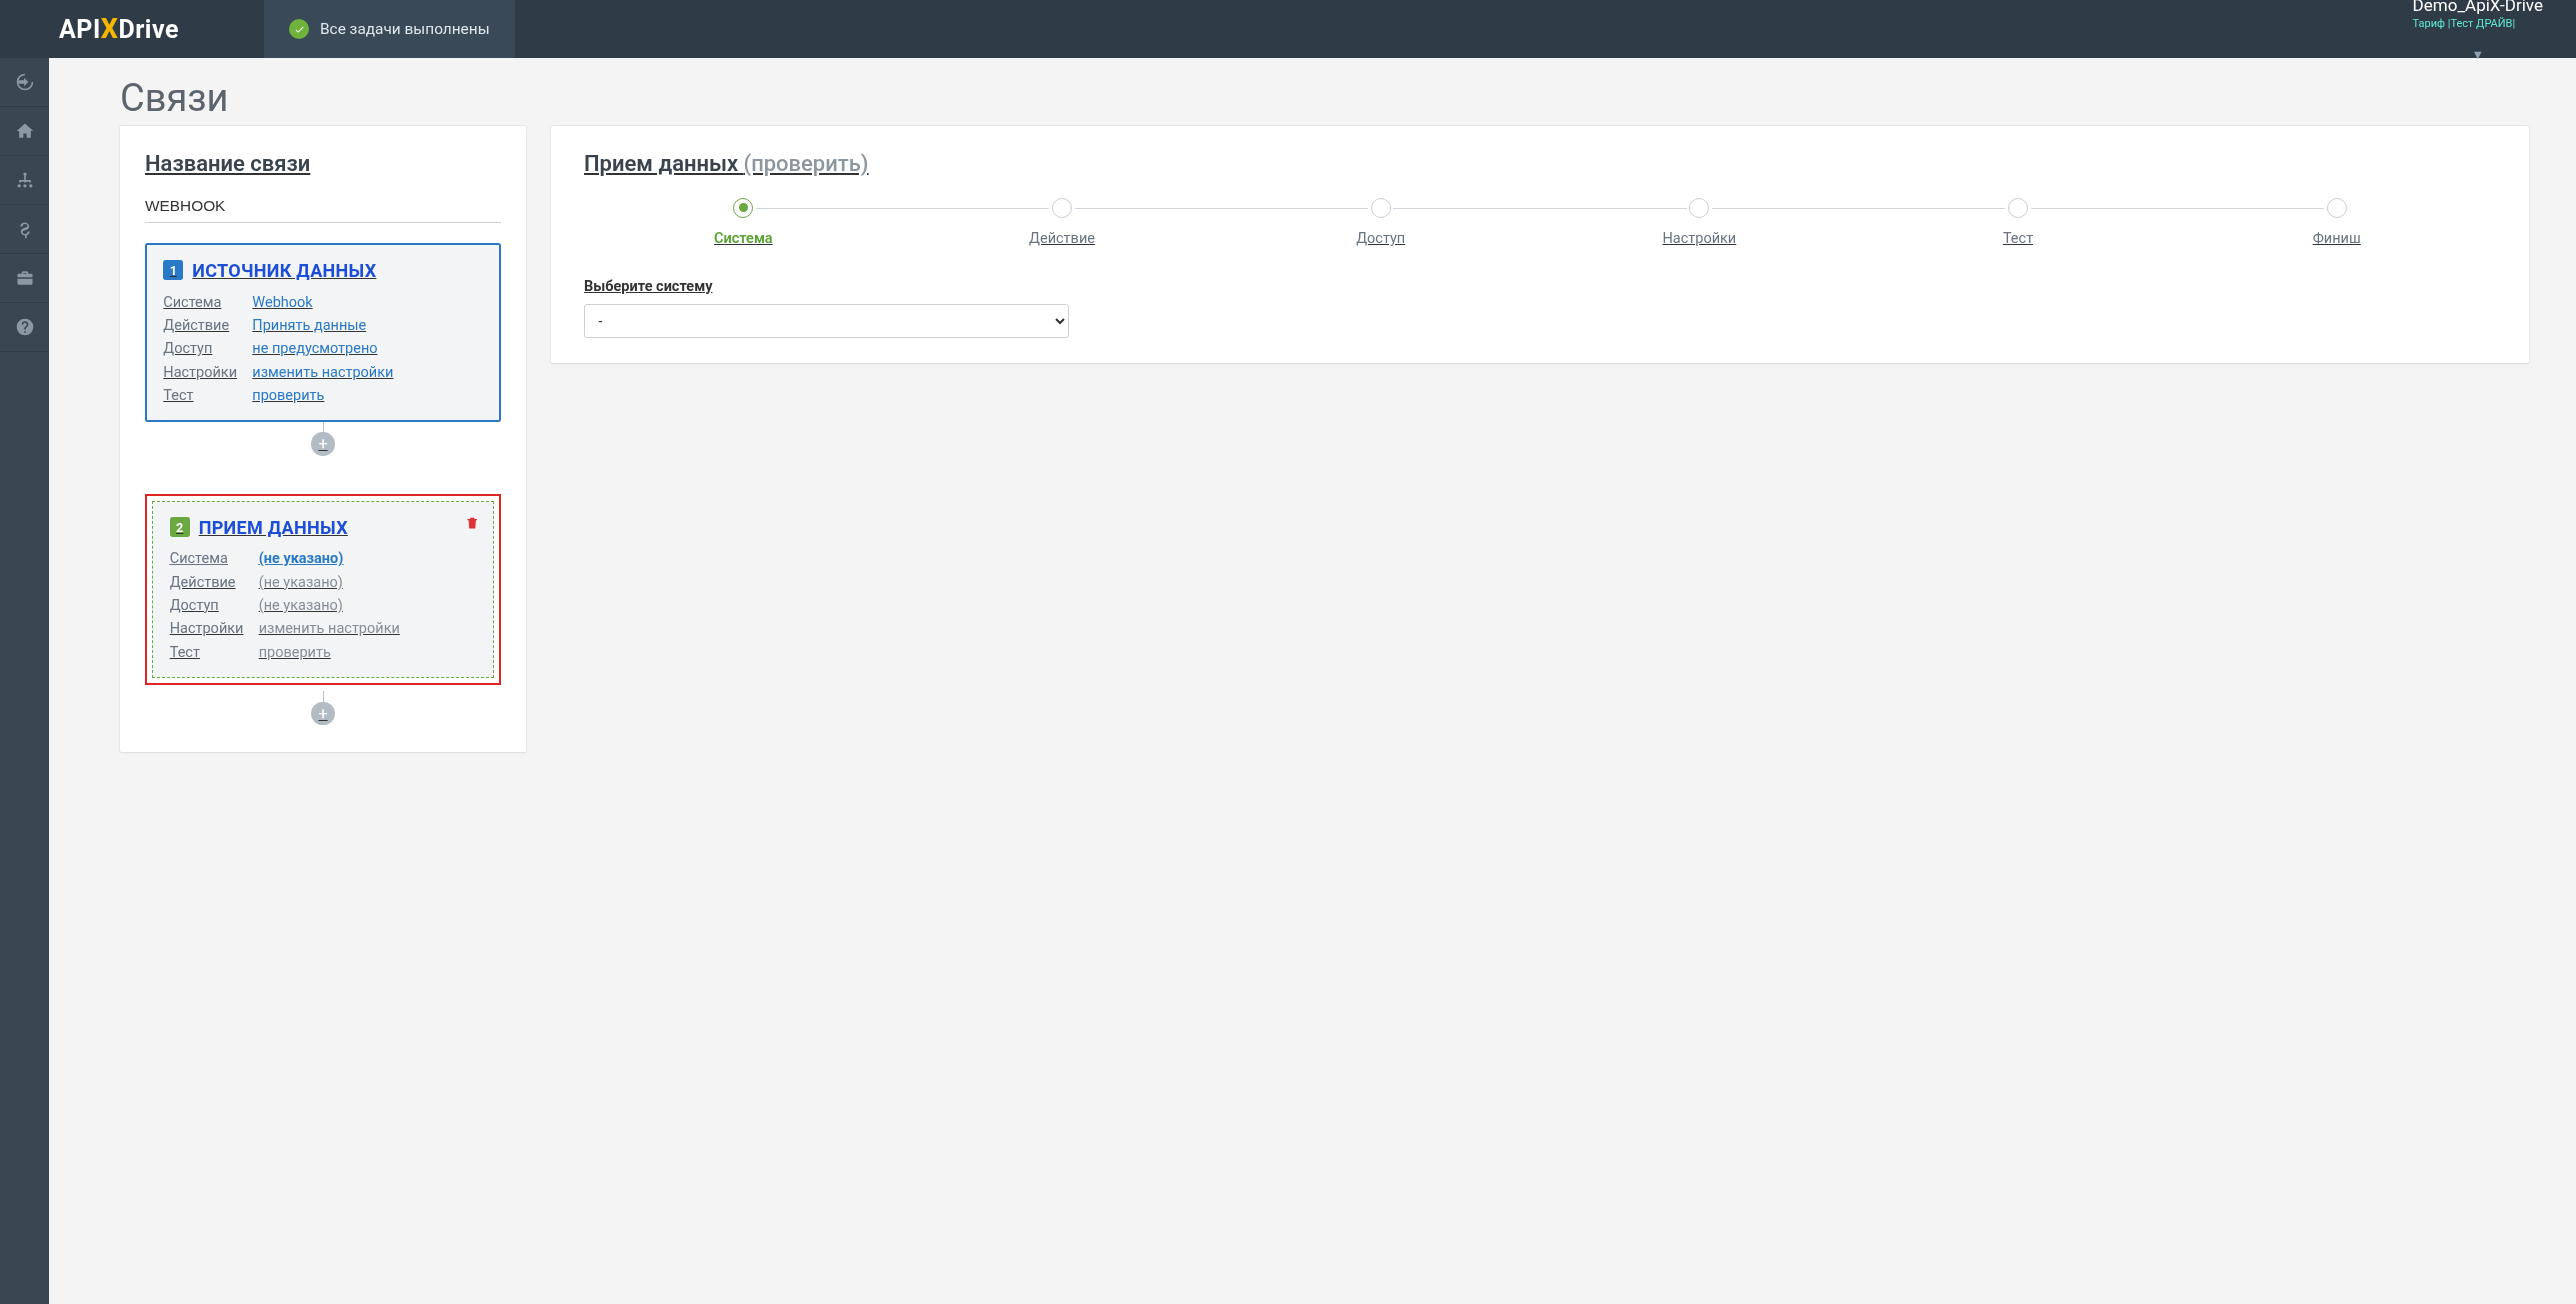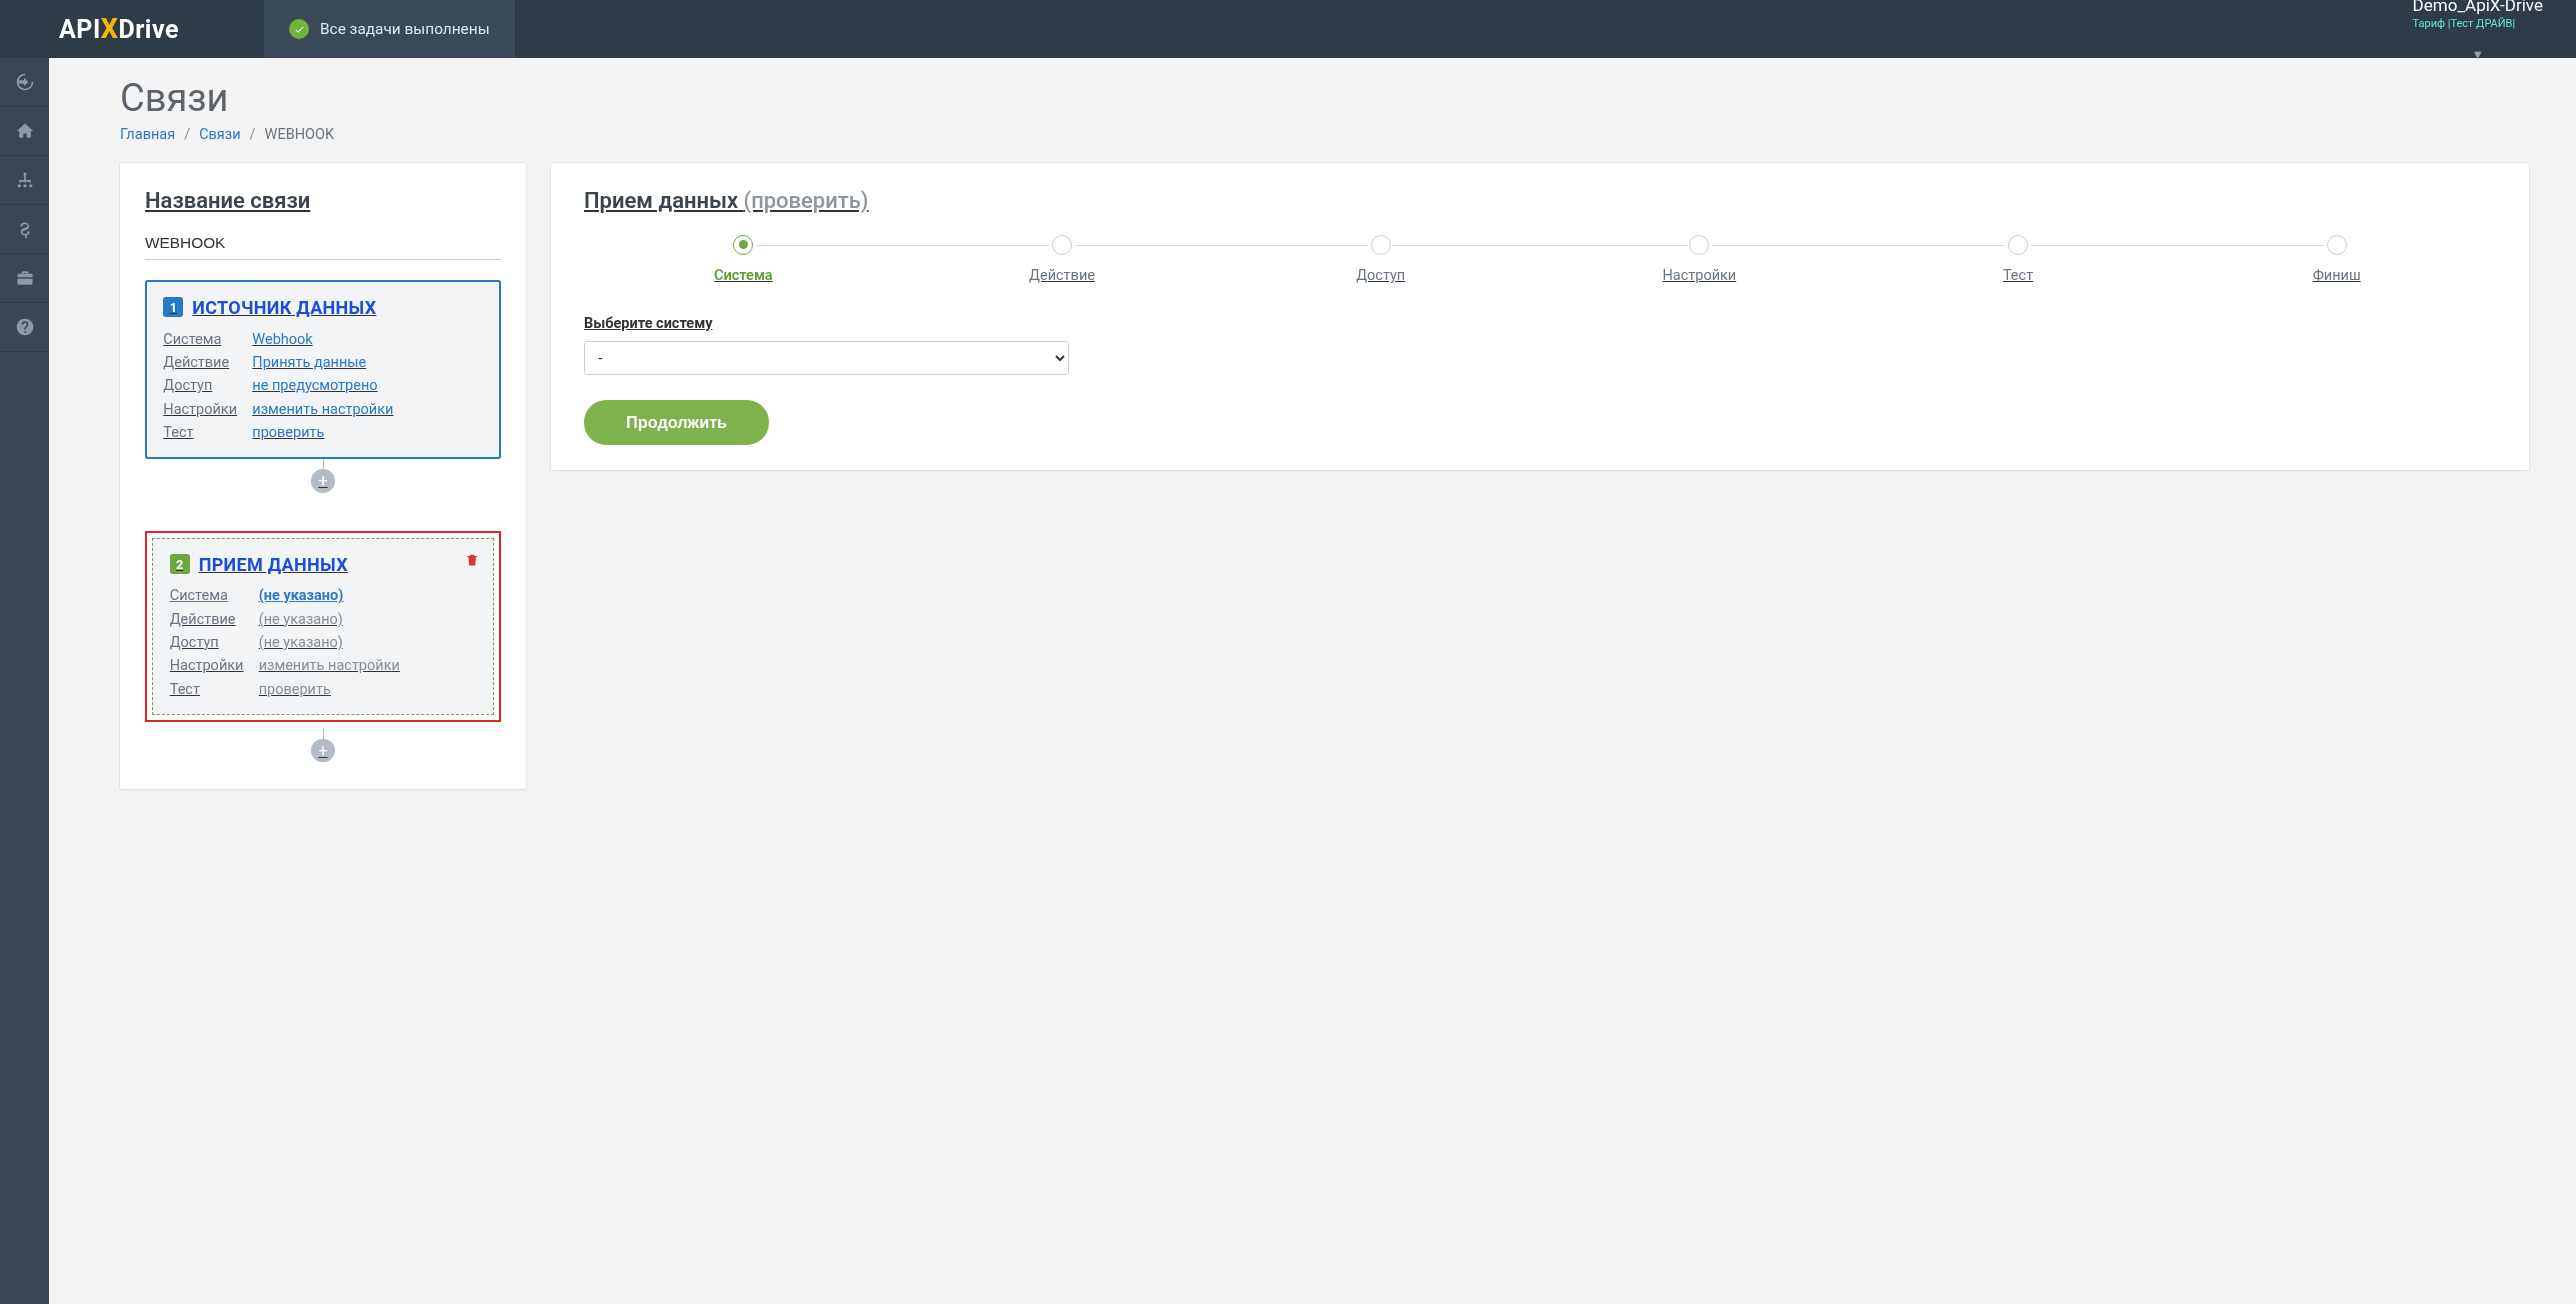--- a/index.html
+++ b/index.html
@@ -137,27 +137,20 @@
     </div>
   <div class="ri">
       <svg viewBox="0 0 24 24">
         <path d="M12 2a10 10 0 1 0 10 10A10 10 0 0 0 12 2zm1 17h-2v-2h2zm2.07-7.75-.9.92A3.4 3.4 0 0 0 13 15h-2v-.5a4 4 0 0 1 1.17-2.83l1.24-1.26A2 2 0 0 0 12 7a2 2 0 0 0-2 2H8a4 4 0 0 1 8 0 3.18 3.18 0 0 1-.93 2.25z"></path>
       </svg>
     </div>
 </div>
 
 <div class="main">
   <h1 class="page-title">Связи</h1>
-  <div class="breadcrumb">
-    <a href="#">Главная</a>
-    <span class="sep">/</span>
-    <a href="#">Связи</a>
-    <span class="sep">/</span>
-    <span>WEBHOOK</span>
-  </div>
 
   <div class="cols">
 
     <div class="card card-left">
       <div class="section-title">Название связи</div>
       <input class="name-input" value="WEBHOOK" style="">
 
       
       <div class="block block-source">
         <div class="block-head">
@@ -246,19 +239,16 @@
           <div class="dot"></div>
           <div class="step-label">Финиш</div>
         </div>
       </div>
 
       <div class="field-label">Выберите систему</div>
       <select class="select">
         <option>-</option>
       </select>
 
-      <div>
-        <button class="btn-continue">Продолжить</button>
-      </div>
     </div>
   </div>
 </div>
 
 
 </body></html>

